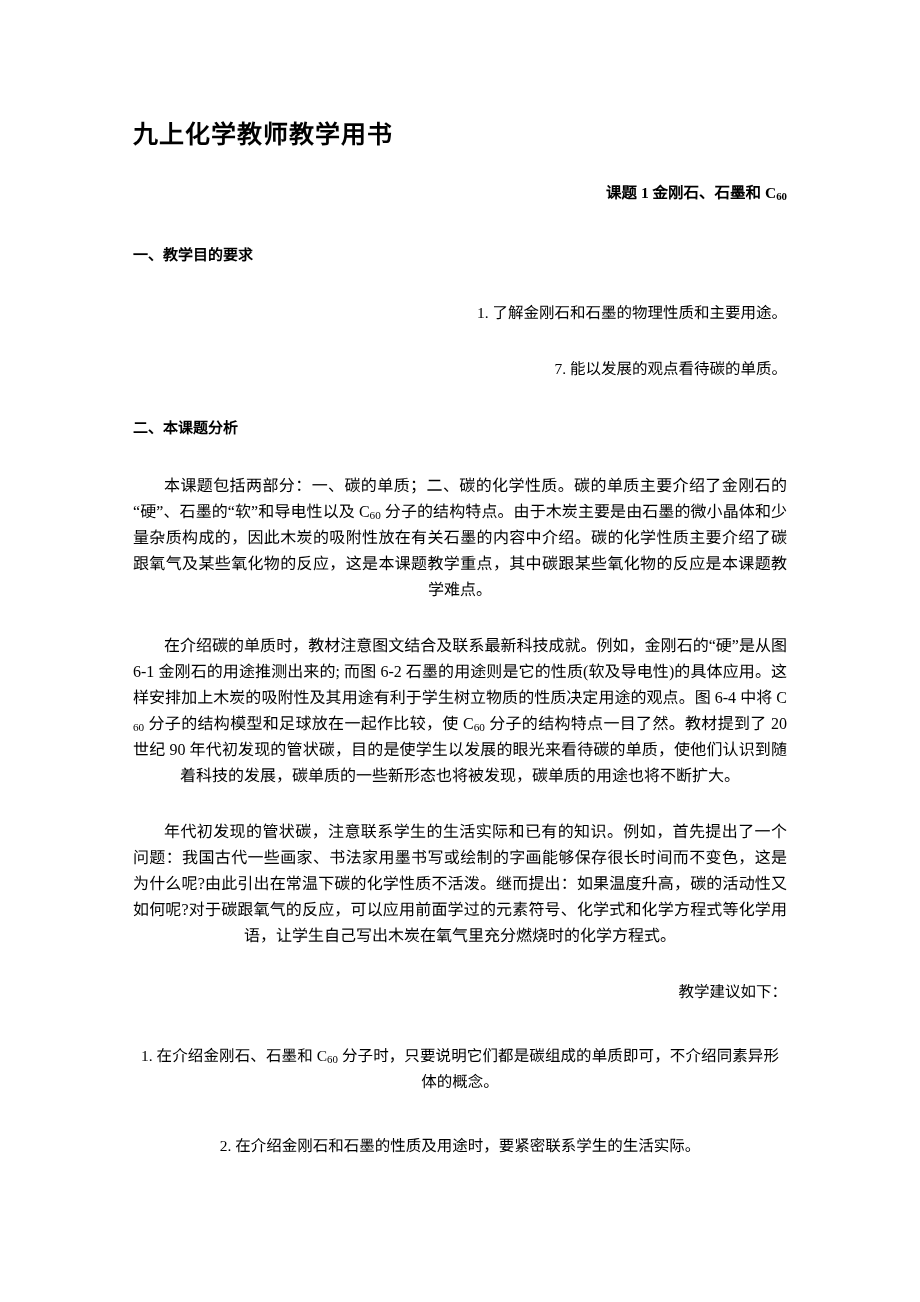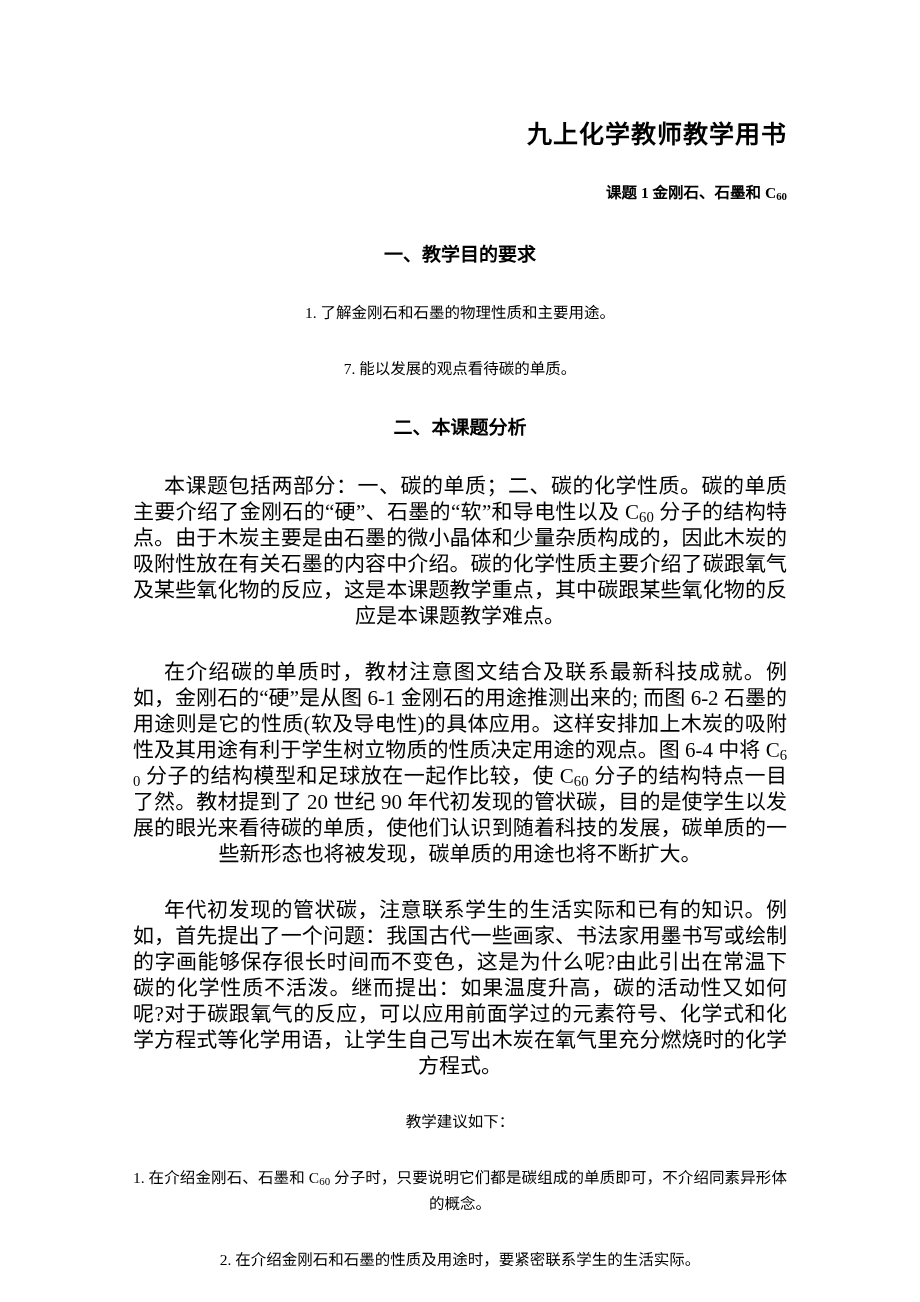--- a/index.html
+++ b/index.html
@@ -29,66 +29,66 @@
     top: 0;
     width: 654px;
   }
 
   
   .doc-title {
     margin: 0;
     padding-top: 118px;
     font-size: 25px;
     font-weight: bold;
-    text-align: right;
+    text-align: left;
     letter-spacing: 1px;
     line-height: 34px;
   }
   .doc-subtitle {
     margin: 0;
     padding-top: 28px;
     font-size: 15.5px;
     font-weight: bold;
     text-align: right;
     line-height: 26px;
     text-indent: 22px;
   }
   .section-heading {
     margin: 0;
-    font-size: 19px;
+    font-size: 15px;
     font-weight: bold;
-    text-align: center;
+    text-align: left;
     line-height: 26px;
   }
   .heading-1 { padding-top: 36px; }
   .heading-2 { padding-top: 33px; }
 
   
   .centered-line {
     margin: 0;
     font-size: 15.5px;
-    text-align: center;
+    text-align: right;
     line-height: 26px;
   }
   .gap-lg   { padding-top: 32px; }
   .gap-md   { padding-top: 30px; }
 
   .body-para {
     margin: 0;
-    font-size: 21px;
+    font-size: 16px;
     line-height: 26px;
     text-align: justify;
     text-align-last: center;
     text-indent: 31px;
     word-break: break-all;
   }
   .para-gap { padding-top: 30px; }
 
   .suggestion {
-    margin: 0;
+    margin: 8px;
     font-size: 15.5px;
     line-height: 26px;
     text-align: justify;
     text-align-last: center;
     text-indent: 0;
     word-break: break-all;
   }
 
   sub {
     font-size: 0.7em;

